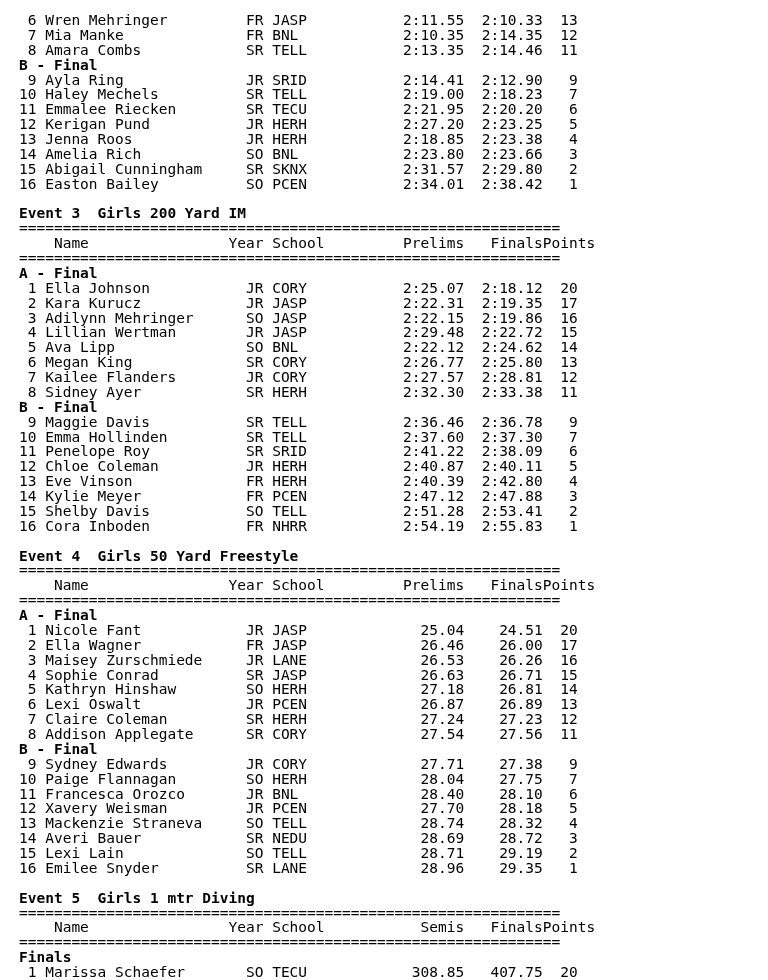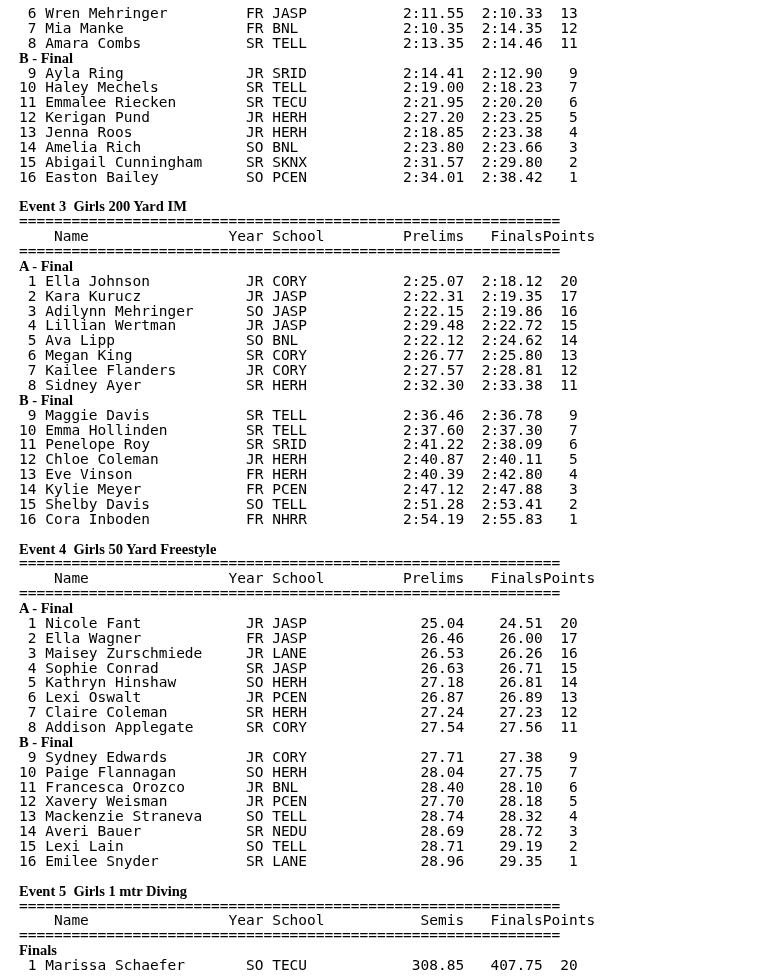--- a/index.html
+++ b/index.html
@@ -1,27 +1,27 @@
 <!DOCTYPE html>
 <html><head>
 <meta charset="utf-8">
 <style>
   html, body { margin: 0; padding: 0; background: #ffffff; }
   .doc {
     position: relative;
     width: 768px;
     height: 980px;
     box-sizing: border-box;
-    padding: 6px 0 0 19px;
+    padding: 13px 0 0 19px;
     font-family: "DejaVu Sans Mono", "Liberation Mono", monospace;
     font-size: 14.5px;
     line-height: 14.88px;
     color: #000000;
     white-space: pre;
     overflow: hidden;
   }
   .line { height: 14.88px; }
-  .bold { font-weight: bold; font-family: Liberation Serif, serif; }
+  .bold { font-weight: bold; }
 </style>
 </head>
 <body>
 
 <div class="doc" id="doc"><div class="line"> 6 Wren Mehringer         FR JASP           2:11.55  2:10.33  13</div><div class="line"> 7 Mia Manke              FR BNL            2:10.35  2:14.35  12</div><div class="line"> 8 Amara Combs            SR TELL           2:13.35  2:14.46  11</div><div class="line bold">B - Final</div><div class="line"> 9 Ayla Ring              JR SRID           2:14.41  2:12.90   9</div><div class="line">10 Haley Mechels          SR TELL           2:19.00  2:18.23   7</div><div class="line">11 Emmalee Riecken        SR TECU           2:21.95  2:20.20   6</div><div class="line">12 Kerigan Pund           JR HERH           2:27.20  2:23.25   5</div><div class="line">13 Jenna Roos             JR HERH           2:18.85  2:23.38   4</div><div class="line">14 Amelia Rich            SO BNL            2:23.80  2:23.66   3</div><div class="line">15 Abigail Cunningham     SR SKNX           2:31.57  2:29.80   2</div><div class="line">16 Easton Bailey          SO PCEN           2:34.01  2:38.42   1</div><div class="line">&nbsp;</div><div class="line bold">Event 3  Girls 200 Yard IM</div><div class="line">==============================================================</div><div class="line">    Name                Year School         Prelims   FinalsPoints</div><div class="line">==============================================================</div><div class="line bold">A - Final</div><div class="line"> 1 Ella Johnson           JR CORY           2:25.07  2:18.12  20</div><div class="line"> 2 Kara Kurucz            JR JASP           2:22.31  2:19.35  17</div><div class="line"> 3 Adilynn Mehringer      SO JASP           2:22.15  2:19.86  16</div><div class="line"> 4 Lillian Wertman        JR JASP           2:29.48  2:22.72  15</div><div class="line"> 5 Ava Lipp               SO BNL            2:22.12  2:24.62  14</div><div class="line"> 6 Megan King             SR CORY           2:26.77  2:25.80  13</div><div class="line"> 7 Kailee Flanders        JR CORY           2:27.57  2:28.81  12</div><div class="line"> 8 Sidney Ayer            SR HERH           2:32.30  2:33.38  11</div><div class="line bold">B - Final</div><div class="line"> 9 Maggie Davis           SR TELL           2:36.46  2:36.78   9</div><div class="line">10 Emma Hollinden         SR TELL           2:37.60  2:37.30   7</div><div class="line">11 Penelope Roy           SR SRID           2:41.22  2:38.09   6</div><div class="line">12 Chloe Coleman          JR HERH           2:40.87  2:40.11   5</div><div class="line">13 Eve Vinson             FR HERH           2:40.39  2:42.80   4</div><div class="line">14 Kylie Meyer            FR PCEN           2:47.12  2:47.88   3</div><div class="line">15 Shelby Davis           SO TELL           2:51.28  2:53.41   2</div><div class="line">16 Cora Inboden           FR NHRR           2:54.19  2:55.83   1</div><div class="line">&nbsp;</div><div class="line bold">Event 4  Girls 50 Yard Freestyle</div><div class="line">==============================================================</div><div class="line">    Name                Year School         Prelims   FinalsPoints</div><div class="line">==============================================================</div><div class="line bold">A - Final</div><div class="line"> 1 Nicole Fant            JR JASP             25.04    24.51  20</div><div class="line"> 2 Ella Wagner            FR JASP             26.46    26.00  17</div><div class="line"> 3 Maisey Zurschmiede     JR LANE             26.53    26.26  16</div><div class="line"> 4 Sophie Conrad          SR JASP             26.63    26.71  15</div><div class="line"> 5 Kathryn Hinshaw        SO HERH             27.18    26.81  14</div><div class="line"> 6 Lexi Oswalt            JR PCEN             26.87    26.89  13</div><div class="line"> 7 Claire Coleman         SR HERH             27.24    27.23  12</div><div class="line"> 8 Addison Applegate      SR CORY             27.54    27.56  11</div><div class="line bold">B - Final</div><div class="line"> 9 Sydney Edwards         JR CORY             27.71    27.38   9</div><div class="line">10 Paige Flannagan        SO HERH             28.04    27.75   7</div><div class="line">11 Francesca Orozco       JR BNL              28.40    28.10   6</div><div class="line">12 Xavery Weisman         JR PCEN             27.70    28.18   5</div><div class="line">13 Mackenzie Straneva     SO TELL             28.74    28.32   4</div><div class="line">14 Averi Bauer            SR NEDU             28.69    28.72   3</div><div class="line">15 Lexi Lain              SO TELL             28.71    29.19   2</div><div class="line">16 Emilee Snyder          SR LANE             28.96    29.35   1</div><div class="line">&nbsp;</div><div class="line bold">Event 5  Girls 1 mtr Diving</div><div class="line">==============================================================</div><div class="line">    Name                Year School           Semis   FinalsPoints</div><div class="line">==============================================================</div><div class="line bold">Finals</div><div class="line"> 1 Marissa Schaefer       SO TECU            308.85   407.75  20</div></div>
 
 </body></html>

